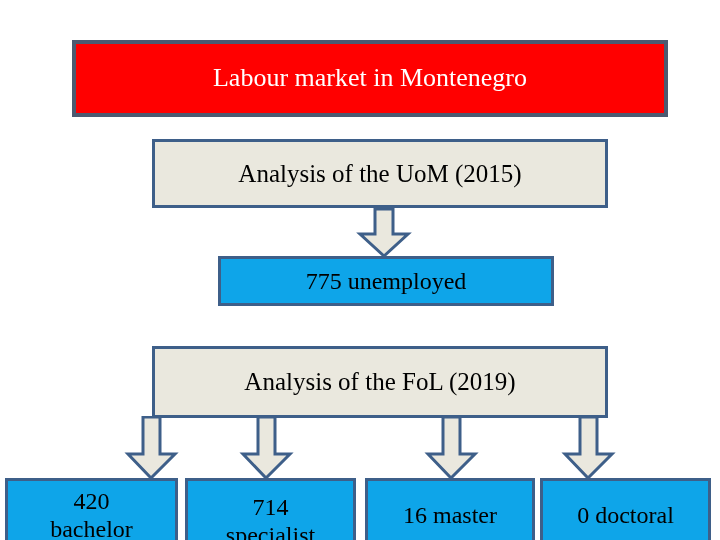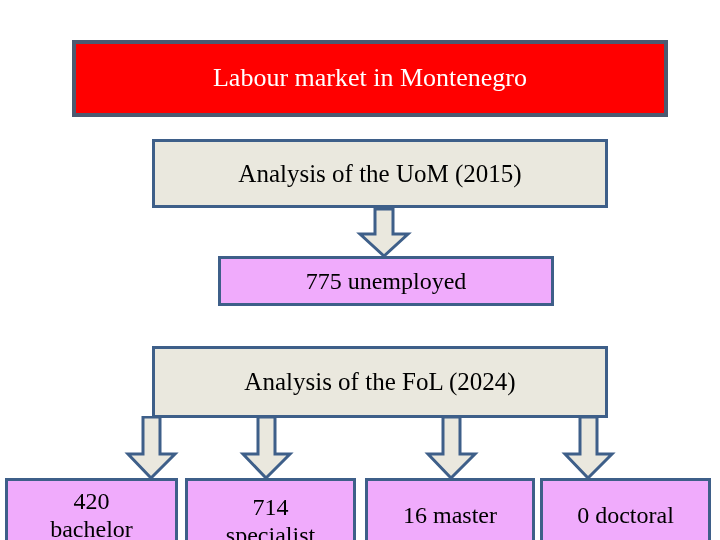--- a/index.html
+++ b/index.html
@@ -55,21 +55,21 @@
   }
   #fol-box {
     left: 152px;
     top: 318px;
     width: 456px;
     height: 72px;
   }
 
   
   .result {
-    background: #f0abfc;
+    background: #0ea5e9;
     border: 3px solid #3E5F89;
     font-size: 24px;
   }
   #unemployed-box {
     left: 218px;
     top: 228px;
     width: 336px;
     height: 50px;
   }
   #bachelor-box {
@@ -112,21 +112,21 @@
   <div class="node" id="title-box">Labour market in Montenegro</div>
 
   <div class="node analysis" id="uom-box">Analysis of the UoM (2015)</div>
 
   <svg class="arrow" style="left:353px; top:180px;" width="62" height="50" viewBox="0 0 62 50">
     <polygon points="22,1 40,1 40,26 55,26 31,48 7,26 22,26" fill="#EAE8DE" stroke="#3E5F89" stroke-width="3"></polygon>
   </svg>
 
   <div class="node result" id="unemployed-box">775 unemployed</div>
 
-  <div class="node analysis" id="fol-box">Analysis of the FoL (2024)</div>
+  <div class="node analysis" id="fol-box">Analysis of the FoL (2019)</div>
 
   <svg class="arrow" style="left:123px; top:388px;" width="58" height="64" viewBox="0 0 58 64">
     <polygon points="20,1 37,1 37,38 52,38 28,62 5,38 20,38" fill="#EAE8DE" stroke="#3E5F89" stroke-width="3"></polygon>
   </svg>
 
   <svg class="arrow" style="left:238px; top:388px;" width="58" height="64" viewBox="0 0 58 64">
     <polygon points="20,1 37,1 37,38 52,38 28,62 5,38 20,38" fill="#EAE8DE" stroke="#3E5F89" stroke-width="3"></polygon>
   </svg>
 
   <svg class="arrow" style="left:423px; top:388px;" width="58" height="64" viewBox="0 0 58 64">

